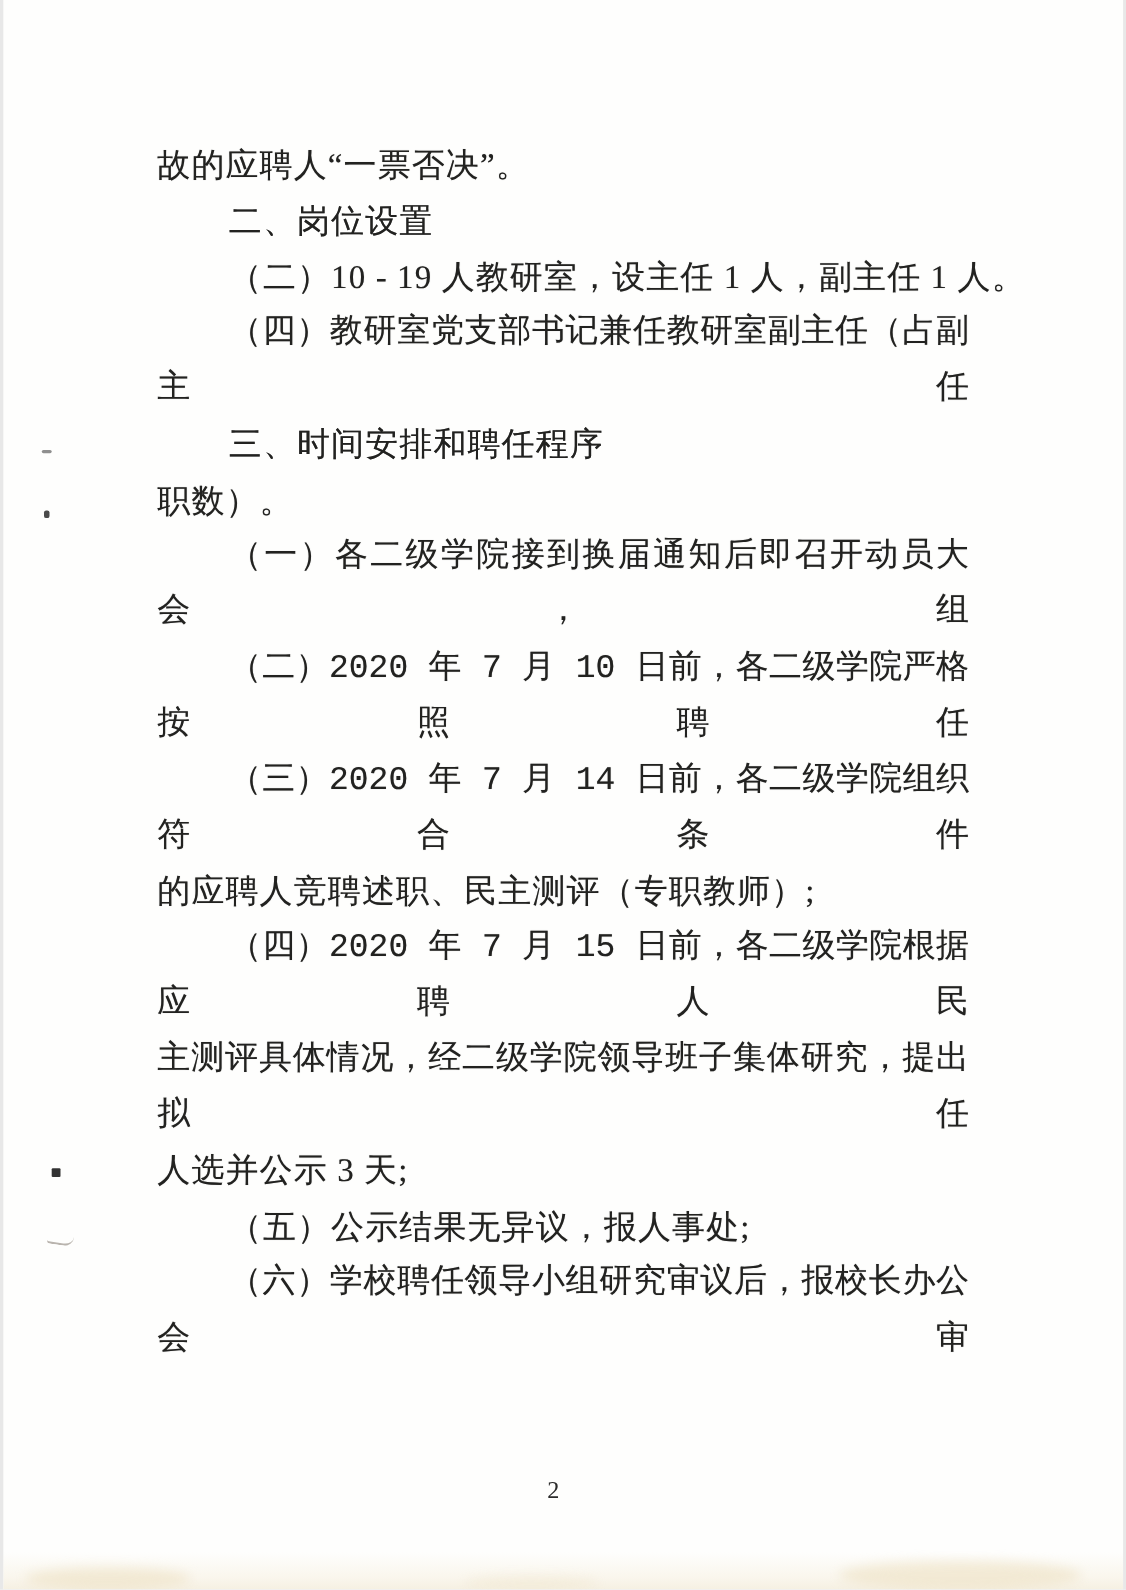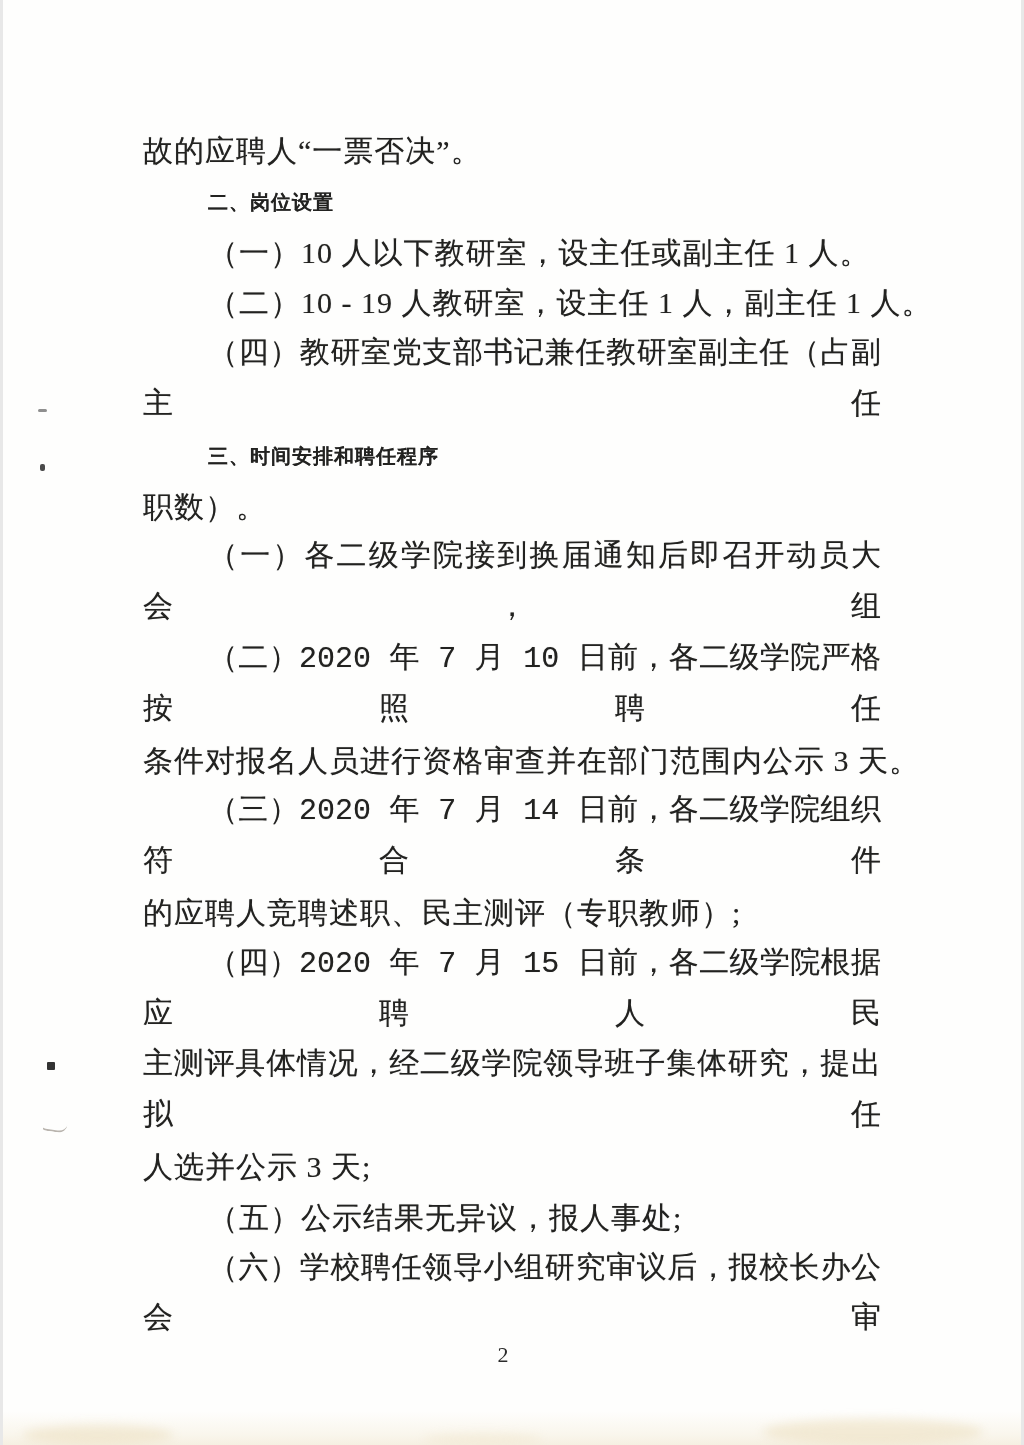--- a/index.html
+++ b/index.html
@@ -35,22 +35,22 @@
   }
   .line.justify {
     white-space: normal;
     text-align: justify;
     text-align-last: justify;
     letter-spacing: 0;
     font-family: Liberation Mono, monospace;
   }
   .line.heading {
     font-family: "Liberation Sans", "DejaVu Sans", sans-serif;
-    font-weight: bold;
-    font-size: 20px;
+    font-weight: normal;
+    font-size: 30px;
     text-shadow: 0 0 0.5px rgba(20,20,20,0.6);
   }
   .page-number {
     position: absolute;
     top: 1342px;
     left: 0;
     width: 1000px;
     text-align: center;
     font-size: 22px;
     font-family: "Liberation Serif", "DejaVu Serif", serif;
@@ -75,28 +75,26 @@
   .scan-blob.b2 { left: 760px; width: 220px; height: 26px; }
   .scan-blob.b3 { left: 420px; width: 120px; height: 12px; opacity: .6; }
 </style>
 </head>
 <body>
 
 <div class="page">
   <div class="content" id="lines">
       <div class="line cont">故的应聘人“一票否决”。</div>
       <div class="line heading">二、岗位设置</div>
-      <div class="line first">（一）10 人以下教研室，设主任或副主任 1 人。</div>
       <div class="line first">（二）10 - 19 人教研室，设主任 1 人，副主任 1 人。</div>
       <div class="line first justify">（四）教研室党支部书记兼任教研室副主任（占副主任</div>
       <div class="line heading">三、时间安排和聘任程序</div>
       <div class="line cont">职数）。</div>
       <div class="line first justify">（一）各二级学院接到换届通知后即召开动员大会，组</div>
       <div class="line first justify">（二）2020 年 7 月 10 日前，各二级学院严格按照聘任</div>
-      <div class="line cont">条件对报名人员进行资格审查并在部门范围内公示 3 天。</div>
       <div class="line first justify">（三）2020 年 7 月 14 日前，各二级学院组织符合条件</div>
       <div class="line cont">的应聘人竞聘述职、民主测评（专职教师）;</div>
       <div class="line first justify">（四）2020 年 7 月 15 日前，各二级学院根据应聘人民</div>
       <div class="line cont justify">主测评具体情况，经二级学院领导班子集体研究，提出拟任</div>
       <div class="line cont">人选并公示 3 天;</div>
       <div class="line first">（五）公示结果无异议，报人事处;</div>
       <div class="line first justify">（六）学校聘任领导小组研究审议后，报校长办公会审</div>
     </div>
 
   <div class="page-number">2</div>

